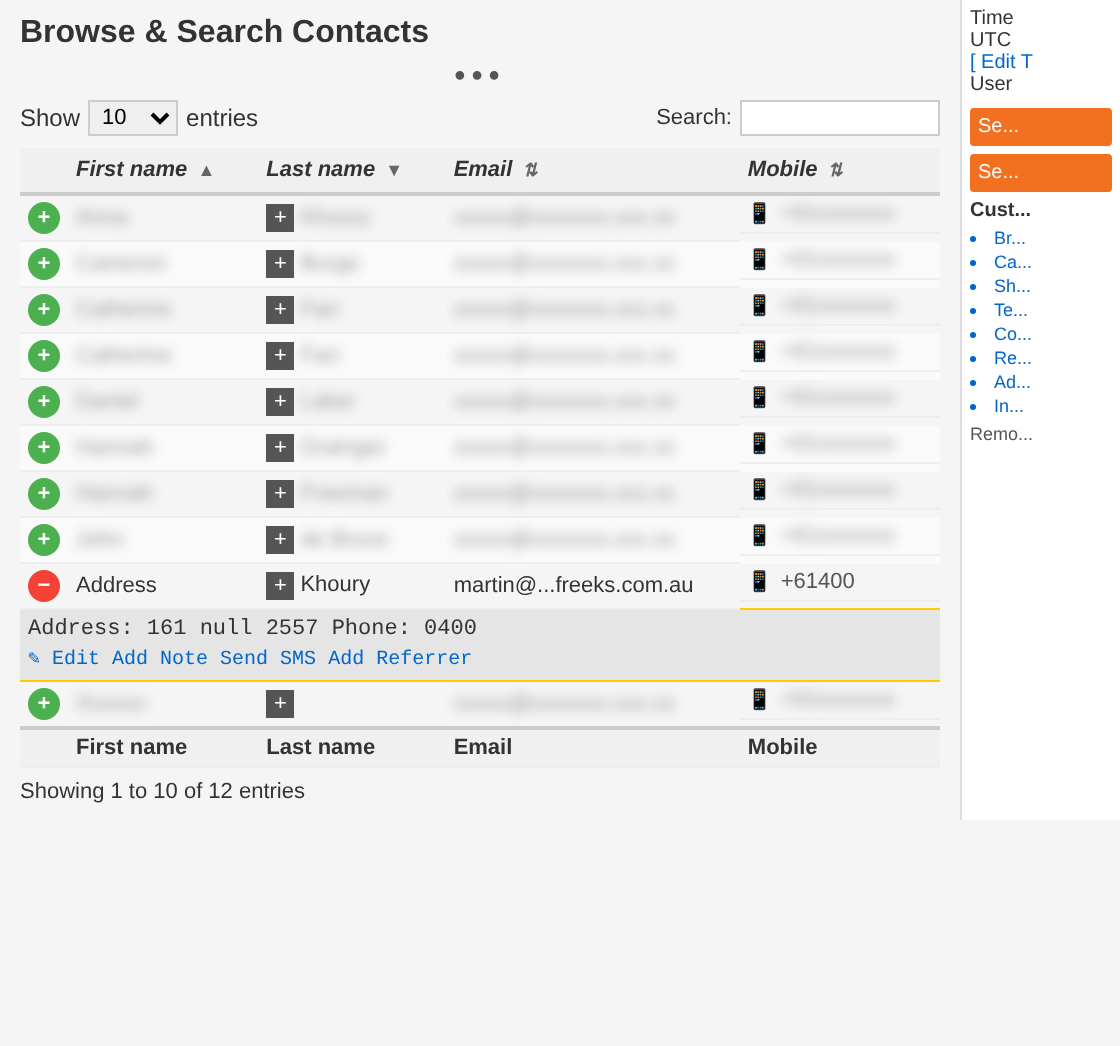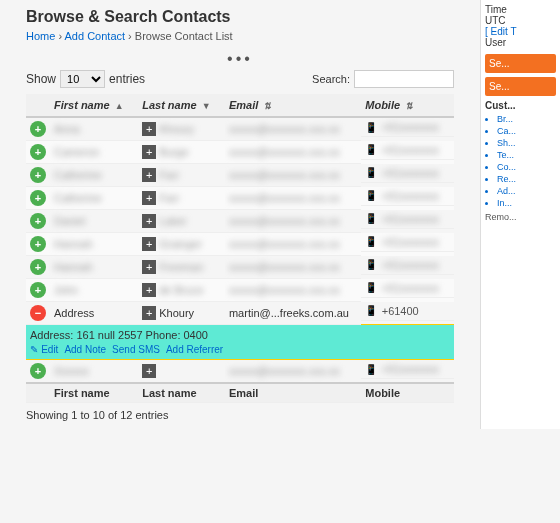--- a/index.html
+++ b/index.html
@@ -11,21 +11,21 @@
       width: 560px;
       min-height: 523px;
       overflow: hidden;
     }
     .layout {
       display: flex;
       width: 560px;
     }
     .main-content {
       flex: 1;
-      padding: 8px 26px;
+      padding: 8px 10px;
       min-width: 0;
     }
     .right-sidebar {
       width: 80px;
       background: #fff;
       border-left: 1px solid #ddd;
       padding: 4px;
       font-size: 10px;
     }
     .page-title {
@@ -158,25 +158,26 @@
       align-items: center;
       gap: 2px;
       color: #555;
     }
     .blurred {
       filter: blur(3px);
       color: #999;
       user-select: none;
     }
     .expanded-row td {
-      background: #5eead4;
+      background: #e5e5e5;
       border-top: 1px solid #ffcc00;
       border-bottom: 1px solid #ffcc00;
       padding: 4px;
       white-space: normal;
+      font-family: Liberation Mono, monospace;
     }
     .expanded-row .address-text {
       font-size: 11px;
       color: #333;
       display: block;
       margin-bottom: 3px;
     }
     .expanded-row .actions {
       display: flex;
       gap: 6px;
@@ -269,27 +270,20 @@
       color: #555;
       margin-bottom: 2px;
     }
   </style>
 </head>
 <body>
 
 <div class="layout">
   <div class="main-content">
     <div class="page-title">Browse &amp; Search Contacts</div>
-    <div class="breadcrumb">
-      <a href="#">Home</a>
-      ›
-      <a href="#">Add Contact</a>
-      ›
-      <span>Browse Contact List</span>
-    </div>
 
     <div class="three-dots">•••</div>
 
     <div class="table-controls">
       <div class="show-entries">
         <span>Show</span>
         <select>
           <option>10</option>
           <option>25</option>
           <option>50</option>

